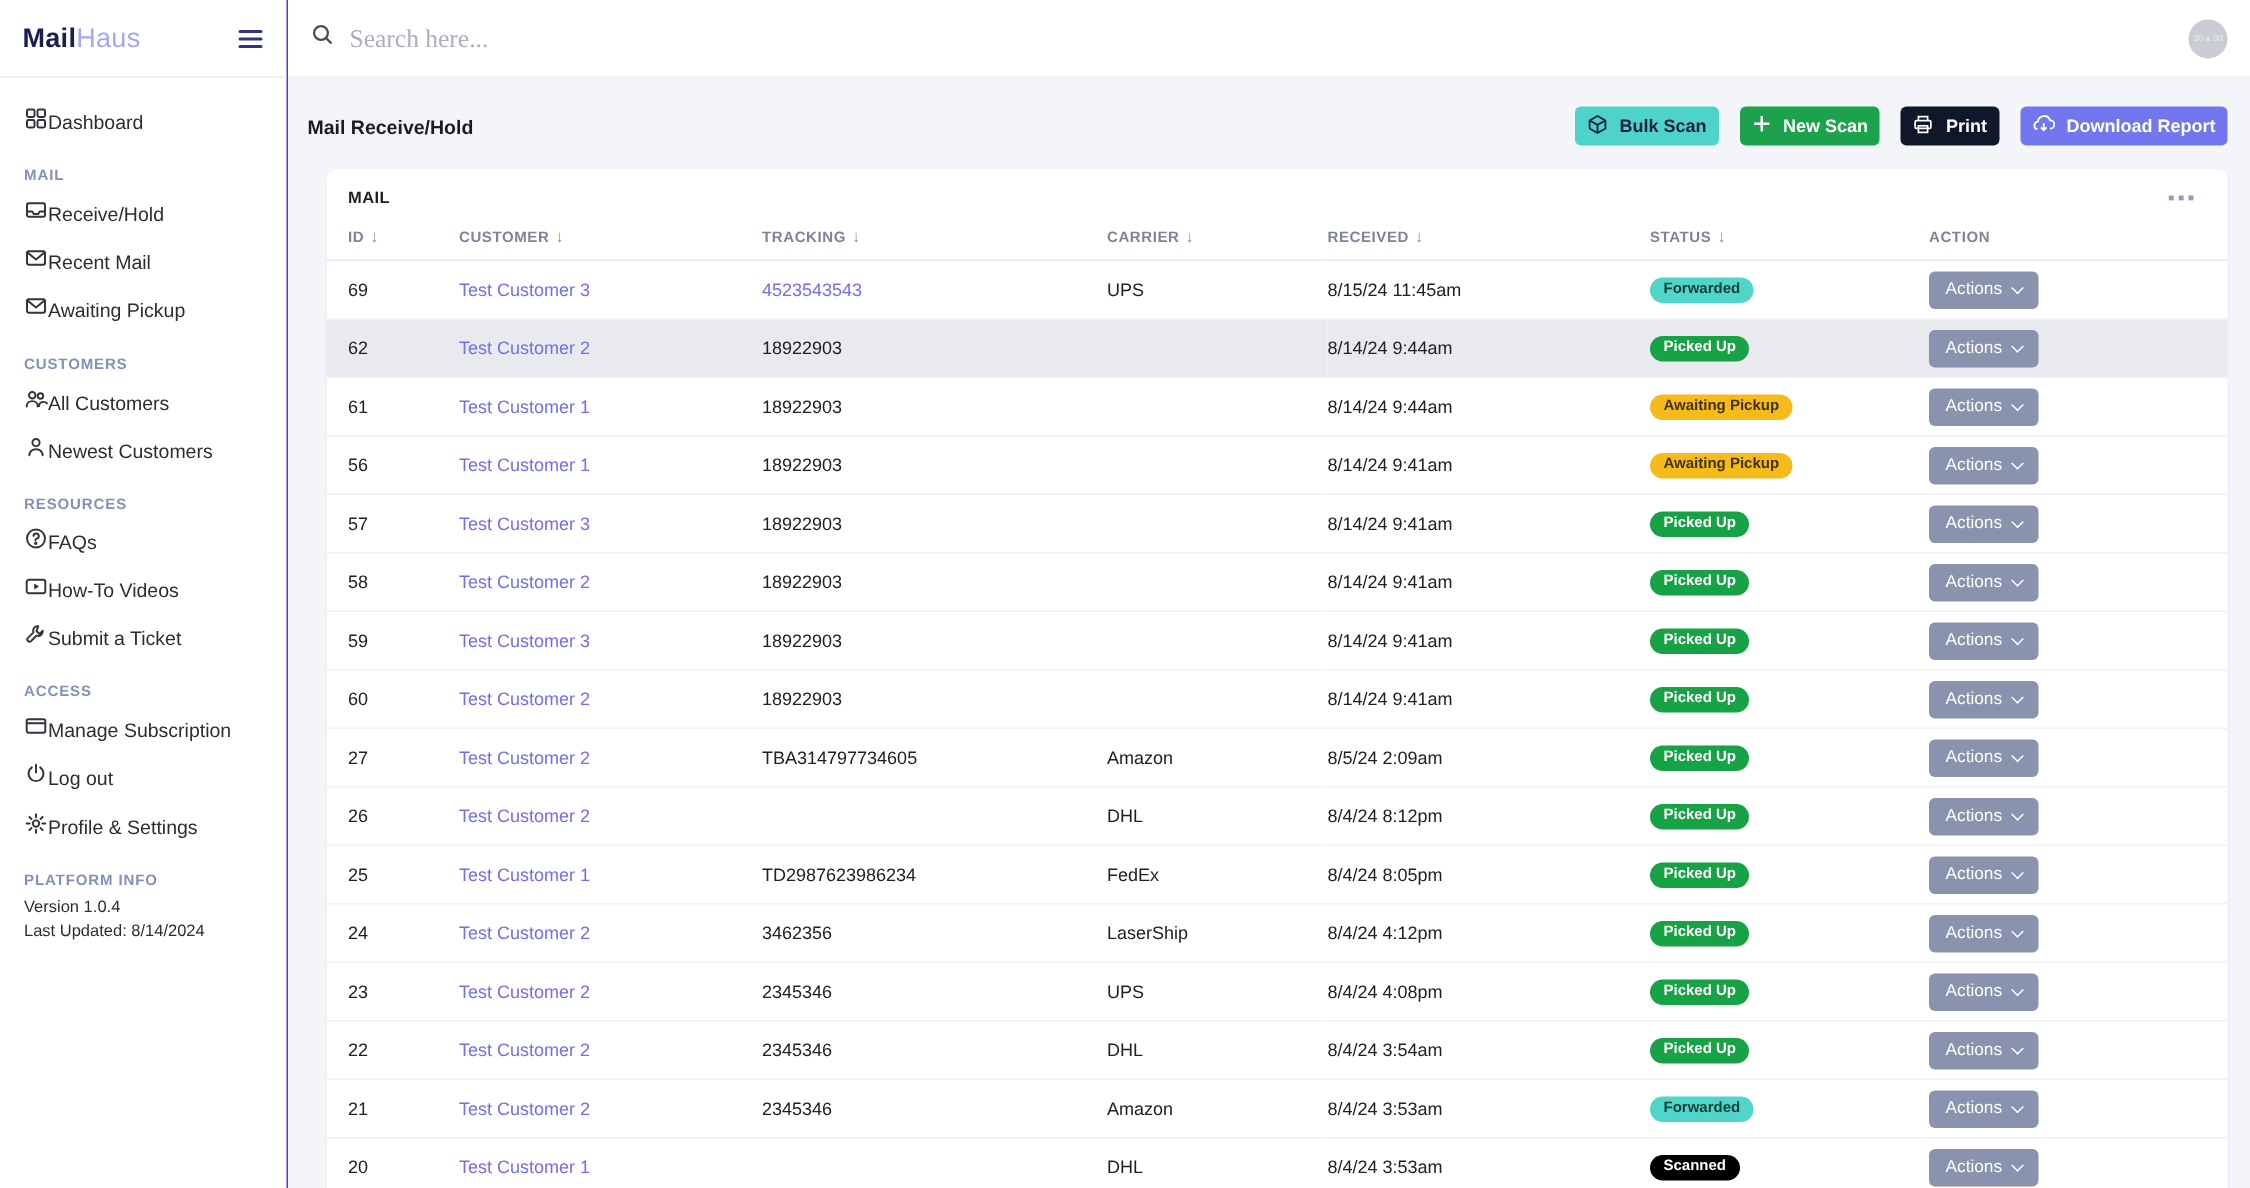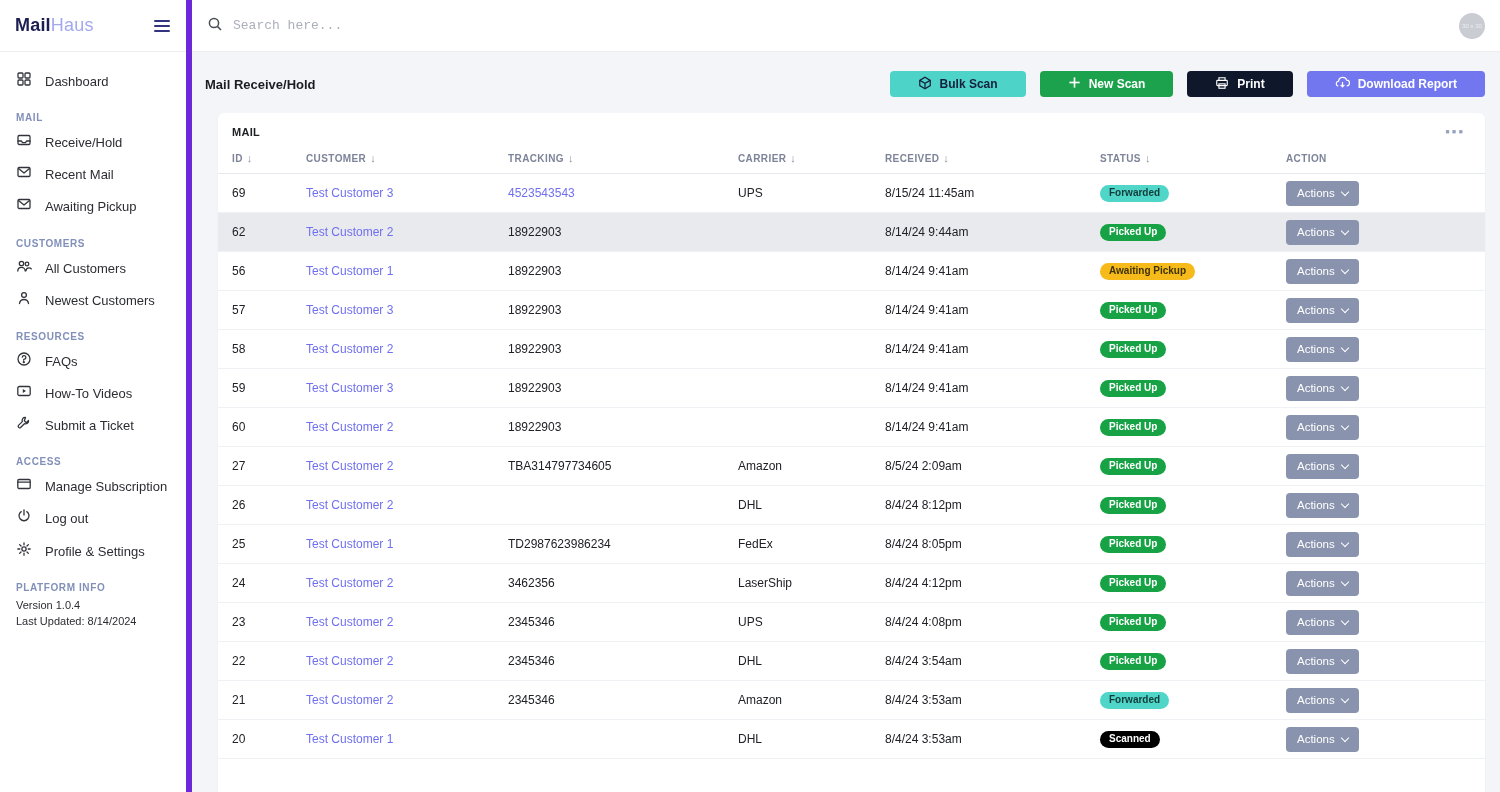--- a/index.html
+++ b/index.html
@@ -1,60 +1,60 @@
 <!DOCTYPE html>
 <html><head>
 <meta charset="utf-8">
 <style>
   * { margin:0; padding:0; box-sizing:border-box; }
   html,body { width:1500px; height:792px; overflow:hidden;
     font-family:"Liberation Sans", sans-serif; background:#f4f5f9; color:#1f2026; }
 
   
   .sidebar { position:fixed; left:0; top:0; width:192px; height:792px;
-    background:#fff; border-right:6px solid #6d28d9; z-index:5; }
+    background:#fff; border-right:1px solid #6d28d9; z-index:5; }
   .sidebar-header { height:52px; display:flex; align-items:center;
     justify-content:space-between; padding:0 14px 0 15px; border-bottom:1px solid #edeef2; }
   .logo { font-size:18px; letter-spacing:.2px; }
   .logo .bold { font-weight:bold; color:#1c1e52; }
   .logo .light { color:#a3a8f0; }
   .hamburger { background:none; border:none; cursor:pointer; padding:2px; }
   .hamburger span { display:block; width:16px; height:2px; background:#32357e; margin:3px 0; border-radius:1px; }
 
   .sidebar-nav { padding:14px 0 0 0; }
   .nav-section-label { font-size:10px; font-weight:bold; letter-spacing:.6px;
     color:#8290ba; padding:14px 16px 4px 16px; text-transform:uppercase; }
-  .nav-item { display:flex; align-items:center; gap:13px; padding:5px 16px;
+  .nav-item { display:flex; align-items:center; padding:5px 16px;
     font-size:13px; color:#2c2d33; cursor:pointer; line-height:1.55;text-align:right; }
   .nav-item svg { flex:0 0 auto; color:#33343b; }
   .platform-info { padding:14px 16px 0 16px; }
   .platform-info .nav-section-label { padding:0 0 5px 0; }
   .platform-line { font-size:11px; color:#2c2d33; line-height:1.3; margin-bottom:2px; }
 
   
   .shell { margin-left:192px; }
   .topbar { height:52px; background:#fff; border-bottom:1px solid #edeef2;
     display:flex; align-items:center; padding:0 15px; gap:10px; }
   .search-wrap { display:flex; align-items:center; gap:10px; flex:1; }
   .search-wrap svg { color:#4a4c55; }
-  .search-input { border:none; outline:none; font-size:13px; flex:1;
-    color:#404040; background:transparent; font-family:Liberation Mono, monospace; }
+  .search-input { border:none; outline:none; font-size:17px; flex:1;
+    color:#404040; background:transparent; font-family:Liberation Serif, serif; }
   .search-input::placeholder { color:#abafba; }
   .avatar { width:26px; height:26px; border-radius:50%; background:#c9ccd2;
     display:flex; align-items:center; justify-content:center;
     font-size:6px; color:#eceef0; cursor:pointer; flex:0 0 auto; }
 
   
   .main { padding:0 15px 0 13px; }
   .page-header { display:flex; align-items:center; justify-content:space-between;
     padding-top:17px; height:47px; }
   .page-title { font-size:13px; font-weight:bold; color:#1b1c21; }
   .toolbar { display:flex; gap:14px; }
   .tb-btn { display:inline-flex; align-items:center; gap:8px; border:none;
-    border-radius:4px; height:26px; padding:0 28px; font-size:12px; font-weight:bold;
+    border-radius:4px; height:26px; padding:0 8px; font-size:12px; font-weight:bold;
     cursor:pointer; font-family:"Liberation Sans",sans-serif; }
   .tb-teal   { background:#4ed3c9; color:#15203c; }
   .tb-green  { background:#1ca24c; color:#fff; }
   .tb-black  { background:#0f172a; color:#fff; }
   .tb-purple { background:#7277f0; color:#fff; }
 
   
   .card { background:#fff; border-radius:6px; margin:14px 0 0 13px;
     box-shadow:0 1px 2px rgba(30,35,60,.06); min-height:700px; }
   .card-head { display:flex; align-items:center; justify-content:space-between;
@@ -300,20 +300,29 @@
             <tr class="highlighted">
               <td>62</td>
               <td><a class="link">Test Customer 2</a></td>
               <td><span>18922903</span></td>
               <td></td>
               <td>8/14/24 9:44am</td>
               <td><span class="badge picked-up">Picked Up</span></td>
               <td><button class="actions-btn">Actions<span class="chev"></span></button></td>
             </tr>
             <tr>
+              <td>61</td>
+              <td><a class="link">Test Customer 1</a></td>
+              <td><span>18922903</span></td>
+              <td></td>
+              <td>8/14/24 9:44am</td>
+              <td><span class="badge awaiting-pickup">Awaiting Pickup</span></td>
+              <td><button class="actions-btn">Actions<span class="chev"></span></button></td>
+            </tr>
+            <tr>
               <td>56</td>
               <td><a class="link">Test Customer 1</a></td>
               <td><span>18922903</span></td>
               <td></td>
               <td>8/14/24 9:41am</td>
               <td><span class="badge awaiting-pickup">Awaiting Pickup</span></td>
               <td><button class="actions-btn">Actions<span class="chev"></span></button></td>
             </tr>
             <tr>
               <td>57</td>

